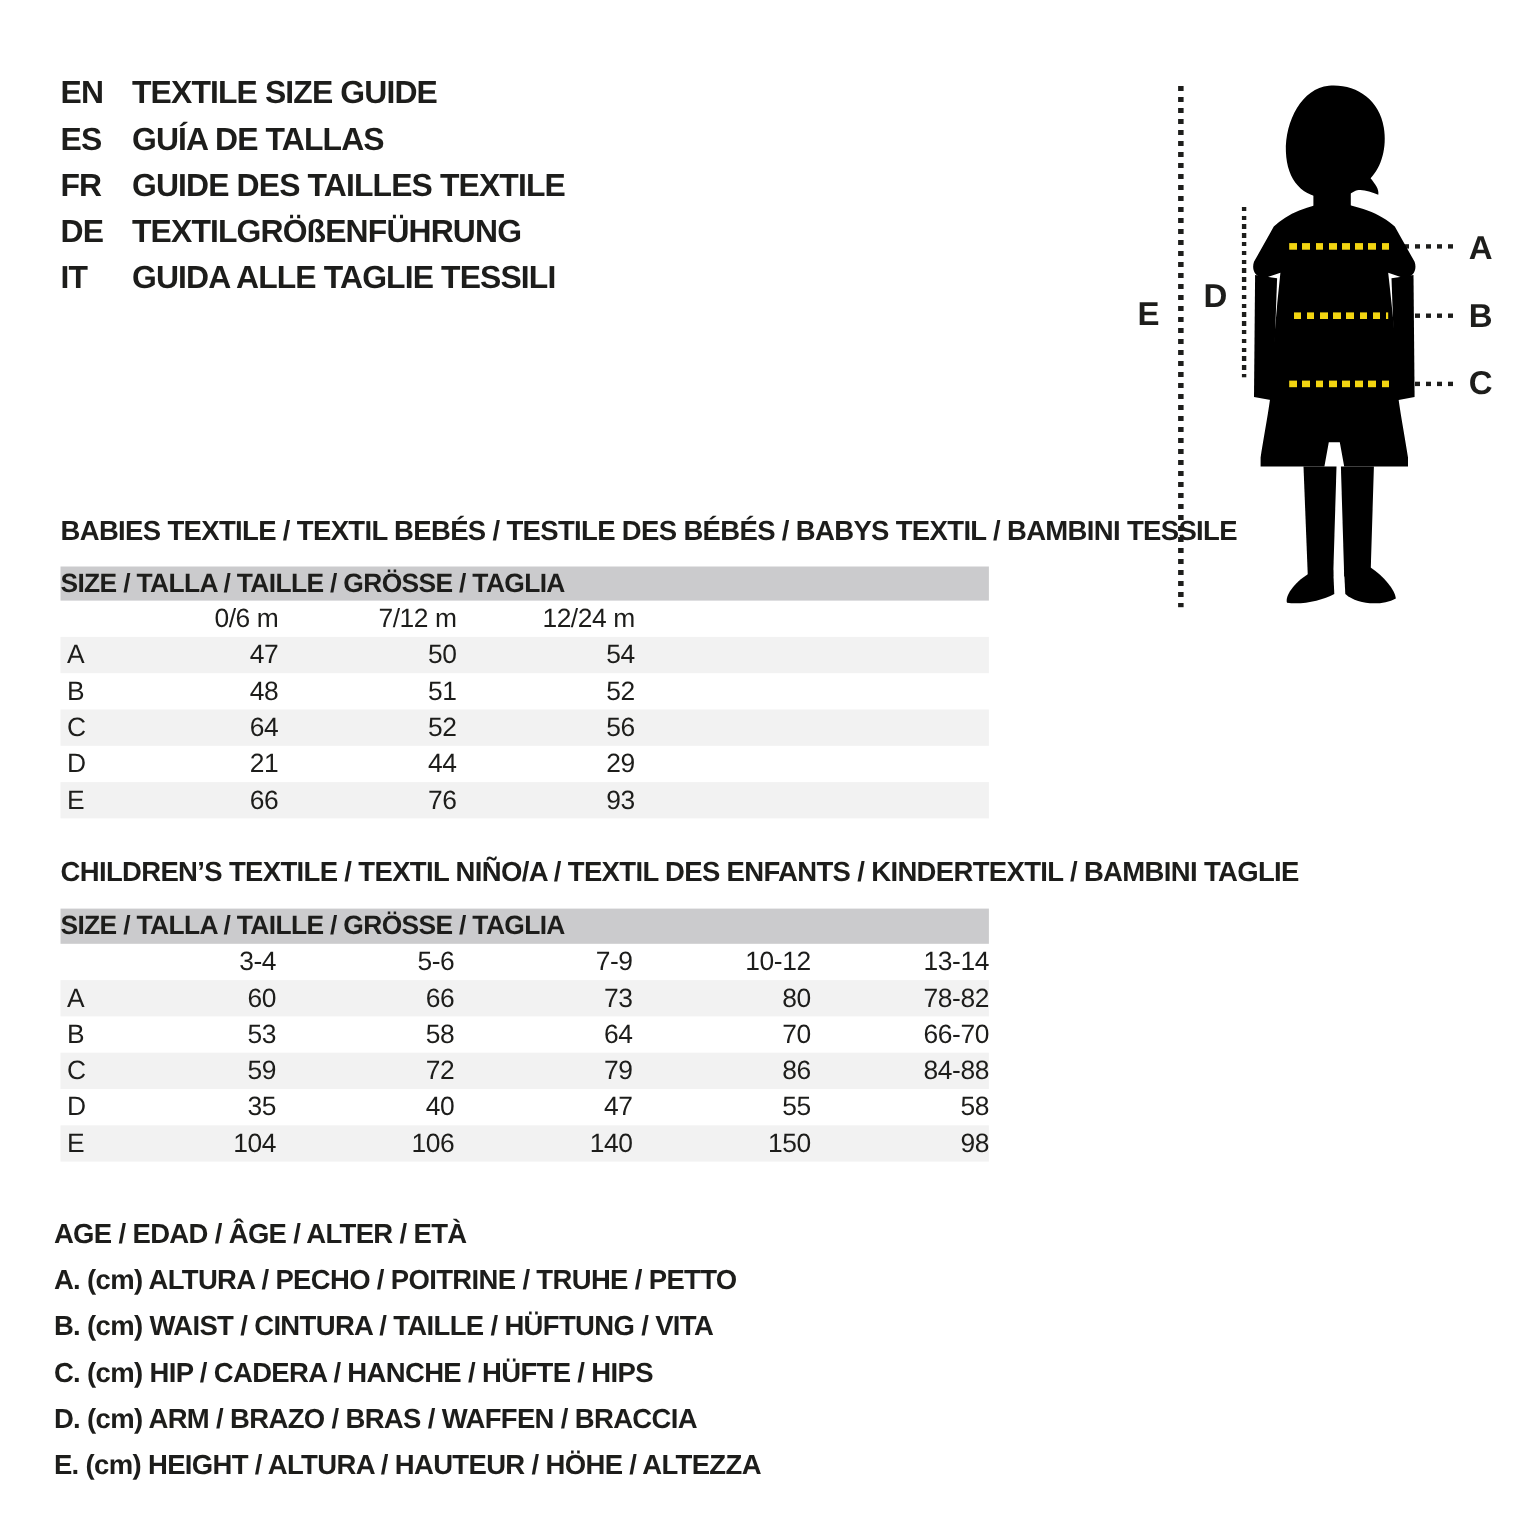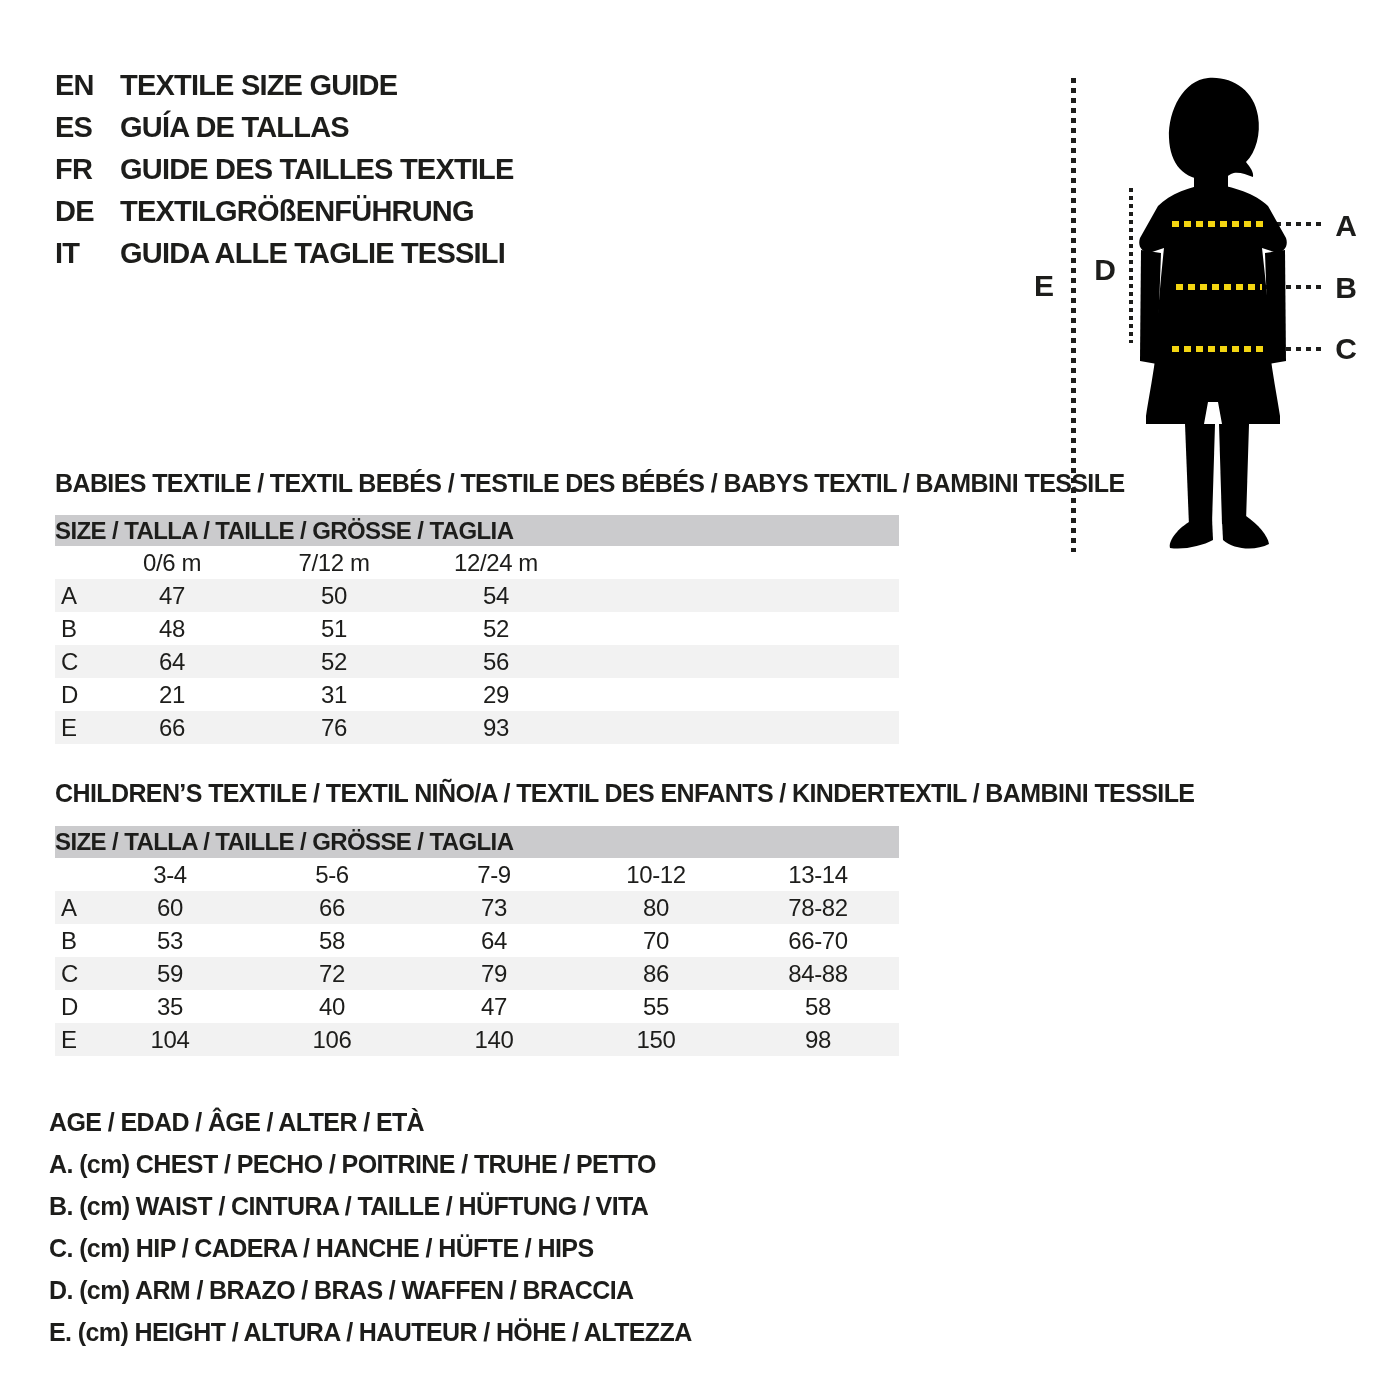--- a/index.html
+++ b/index.html
@@ -25,21 +25,21 @@
   
   .table{position:absolute;left:55px;width:844px;}
   .table.babies{top:515px;}
   .table.children{top:826px;}
   .size-bar{height:31px;line-height:31px;background:var(--bar);font-size:24px;font-weight:700;letter-spacing:-0.6px;padding-left:0;box-sizing:border-box;}
   .table.children .size-bar{height:32px;line-height:32px;}
   .trow{display:grid;height:33px;align-items:center;font-size:24px;font-weight:400;letter-spacing:-0.4px;}
   .table.babies .trow{grid-template-columns:36px 162px 162px 162px;}
   .table.children .trow{grid-template-columns:34px 162px 162px 162px 162px 162px;}
   .trow.striped{background:var(--stripe);}
-  .cell{text-align:center;}
+  .cell{text-align:right;}
   .cell.rlabel{text-align:left;padding-left:6px;}
   
   .legend{position:absolute;left:49px;top:1101px;}
   .legend-line{height:42px;line-height:42px;font-size:25px;font-weight:700;letter-spacing:-0.6px;white-space:nowrap;}
   
   .vdots-e{position:absolute;left:1071px;top:78px;width:5px;height:474px;
     background:repeating-linear-gradient(to bottom,var(--ink) 0 5px,transparent 5px 10px);}
   .vdots-d{position:absolute;left:1129px;top:188px;width:4px;height:155px;
     background:repeating-linear-gradient(to bottom,var(--ink) 0 4px,transparent 4px 8px);}
   .hdots{position:absolute;left:1176px;width:146px;height:4px;z-index:1;
@@ -150,32 +150,32 @@
     </div>
     <div class="trow striped">
       <div class="cell rlabel">C</div>
       <div class="cell">64</div>
       <div class="cell">52</div>
       <div class="cell">56</div>
     </div>
     <div class="trow">
       <div class="cell rlabel">D</div>
       <div class="cell">21</div>
-      <div class="cell">31</div>
+      <div class="cell">44</div>
       <div class="cell">29</div>
     </div>
     <div class="trow striped">
       <div class="cell rlabel">E</div>
       <div class="cell">66</div>
       <div class="cell">76</div>
       <div class="cell">93</div>
     </div>
   </div>
 
-  <div class="sec-title children">CHILDREN’S TEXTILE / TEXTIL NIÑO/A / TEXTIL DES ENFANTS / KINDERTEXTIL / BAMBINI TESSILE</div>
+  <div class="sec-title children">CHILDREN’S TEXTILE / TEXTIL NIÑO/A / TEXTIL DES ENFANTS / KINDERTEXTIL / BAMBINI TAGLIE</div>
   <div class="table children">
     <div class="size-bar">SIZE / TALLA / TAILLE / GRÖSSE / TAGLIA</div>
     <div class="trow">
       <div class="cell rlabel"></div>
       <div class="cell">3-4</div>
       <div class="cell">5-6</div>
       <div class="cell">7-9</div>
       <div class="cell">10-12</div>
       <div class="cell">13-14</div>
     </div>
@@ -216,20 +216,20 @@
       <div class="cell">104</div>
       <div class="cell">106</div>
       <div class="cell">140</div>
       <div class="cell">150</div>
       <div class="cell">98</div>
     </div>
   </div>
 
   <div class="legend">
     <div class="legend-line">AGE / EDAD / ÂGE / ALTER / ETÀ</div>
-    <div class="legend-line">A. (cm) CHEST / PECHO / POITRINE / TRUHE / PETTO</div>
+    <div class="legend-line">A. (cm) ALTURA / PECHO / POITRINE / TRUHE / PETTO</div>
     <div class="legend-line">B. (cm) WAIST / CINTURA / TAILLE / HÜFTUNG / VITA</div>
     <div class="legend-line">C. (cm) HIP / CADERA / HANCHE / HÜFTE / HIPS</div>
     <div class="legend-line">D. (cm) ARM / BRAZO / BRAS / WAFFEN / BRACCIA</div>
     <div class="legend-line">E. (cm) HEIGHT / ALTURA / HAUTEUR / HÖHE / ALTEZZA</div>
   </div>
 
 </div>
 
 </body></html>

